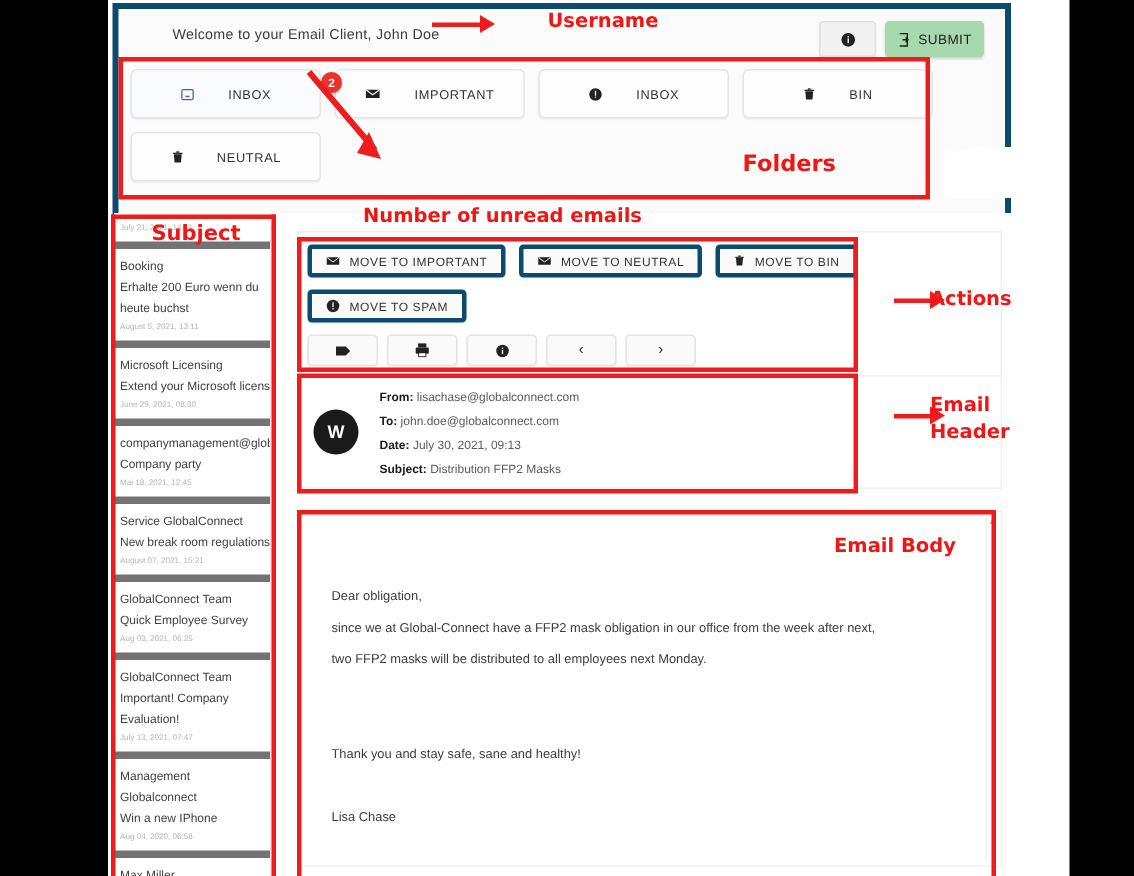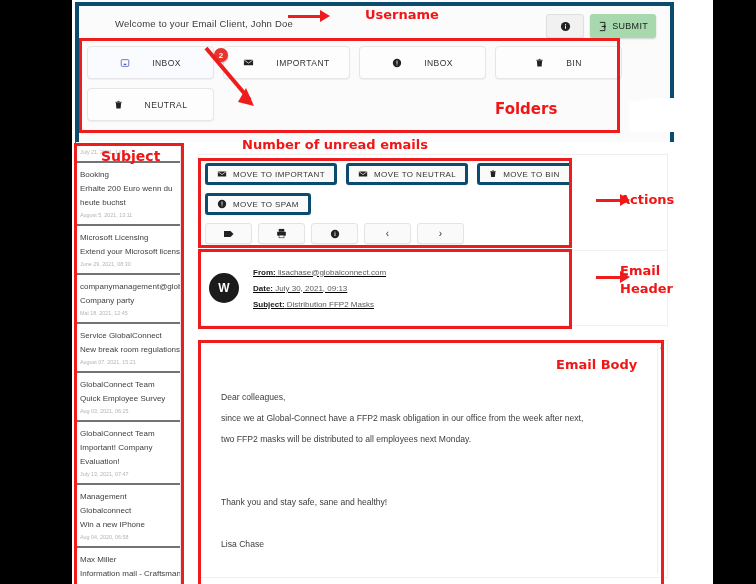--- a/index.html
+++ b/index.html
@@ -73,21 +73,21 @@
                 radial-gradient(ellipse at 55% 75%, #fff 50%, rgba(255,255,255,0) 68%);
     z-index: 5;
   }
 
   
   .email-list {
     position: absolute; left: 76px; top: 142px; width: 105px; height: 442px;
     background: #fff; border-right: 1px solid #e8e8e8; overflow: hidden;
   }
   .mail-item {
-    padding: 5px 4px 4px 4px; border-bottom: 2px solid #737373;
+    padding: 5px 4px 4px 4px; border-bottom: 5px solid #737373;
   }
   .mail-sender { font-size: 8px; color: #414141; line-height: 14px; }
   .mail-subject { font-size: 8px; color: #414141; line-height: 14px; white-space: nowrap; }
   .mail-date { font-size: 5.4px; color: #b4b4b4; line-height: 10px; }
   .mail-item.truncated .mail-sender,
   .mail-item.truncated .mail-subject { visibility: hidden; }
 
   .right-panel {
     position: absolute; left: 181px; top: 142px; width: 493px; height: 442px;
     background: #fff;
@@ -116,21 +116,21 @@
     position: absolute; left: 17px; top: 108px; width: 470px; height: 76px;
     background: #fff; border: 1px solid #f0f0f0;
     display: flex; align-items: center; padding-left: 10px;
   }
   .avatar {
     width: 30px; height: 30px; border-radius: 50%; background: #1b1b1b;
     color: #fff; font-size: 12px; font-weight: bold;
     display: flex; align-items: center; justify-content: center;
     margin-right: 14px; flex: 0 0 auto;
   }
-  .hdr-lines { display: flex; flex-direction: column; gap: 1px; text-decoration: underline; }
+  .hdr-lines { display: flex; flex-direction: column; gap: 1px; }
   .hdr-line { font-size: 8px; color: #5a5a5a; line-height: 15px; }
   .hdr-line b { color: #1c1c1c; font-weight: bold; }
 
   .body-box {
     position: absolute; left: 17px; top: 198px; width: 470px; height: 238px;
     background: #fff; border: 1px solid #f0f0f0; overflow: hidden;
   }
   .body-text { position: absolute; left: 22px; top: 46px; width: 420px; }
   .body-line { font-size: 8.6px; color: #3c3c3c; line-height: 21px; white-space: nowrap; }
   .body-line.gap { height: 21px; }
@@ -368,33 +368,37 @@
     </div>
 
     <div class="header-box">
       <div class="avatar">W</div>
       <div class="hdr-lines">
         <div class="hdr-line">
           <b>From:</b>
           <span>lisachase@globalconnect.com</span>
         </div>
         <div class="hdr-line">
+          <b>To:</b>
+          <span>john.doe@globalconnect.com</span>
+        </div>
+        <div class="hdr-line">
           <b>Date:</b>
           <span>July 30, 2021, 09:13</span>
         </div>
         <div class="hdr-line">
           <b>Subject:</b>
           <span>Distribution FFP2 Masks</span>
         </div>
       </div>
     </div>
 
     <div class="body-box">
       <div class="body-text">
-        <div class="body-line">Dear colleagues,</div>
+        <div class="body-line">Dear obligation,</div>
         <div class="body-line">since we at Global-Connect have a FFP2 mask obligation in our office from the week after next,</div>
         <div class="body-line">two FFP2 masks will be distributed to all employees next Monday.</div>
         <div class="body-line gap"></div>
         <div class="body-line gap"></div>
         <div class="body-line">Thank you and stay safe, sane and healthy!</div>
         <div class="body-line gap"></div>
         <div class="body-line">Lisa Chase</div>
       </div>
       <div class="vscroll"></div>
     </div>

